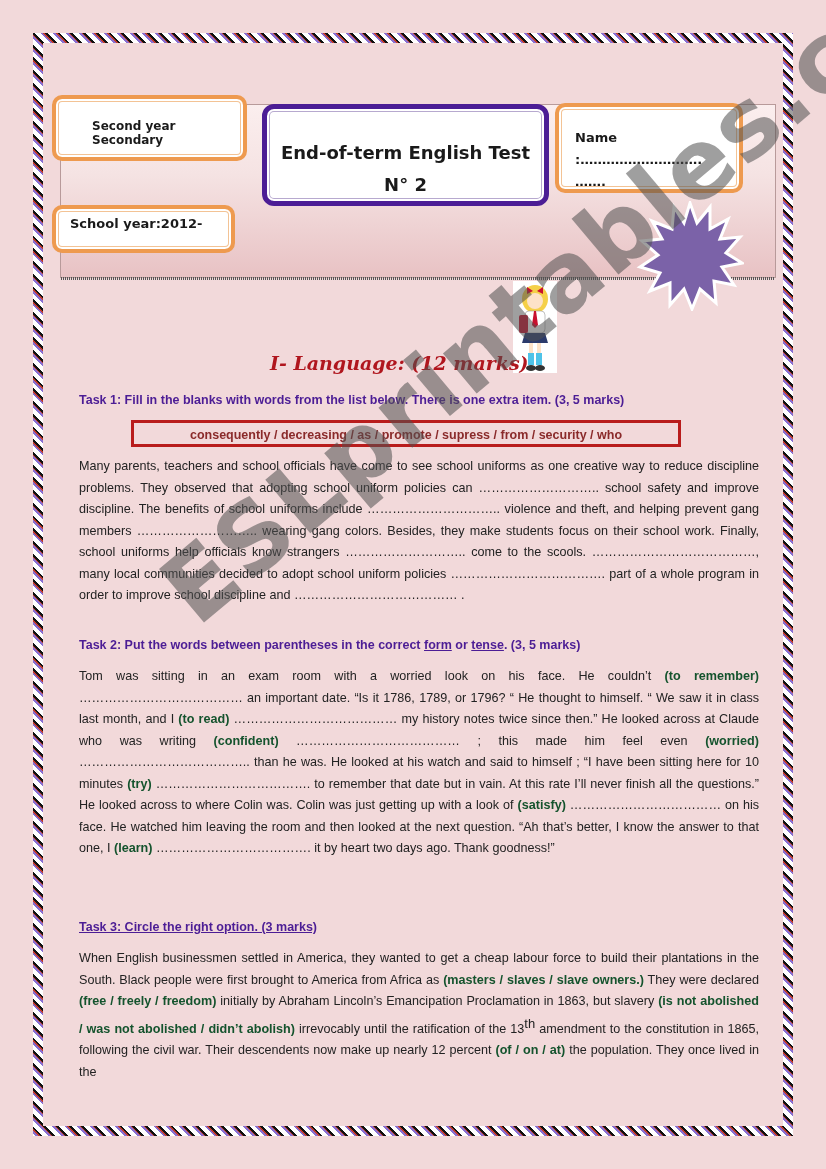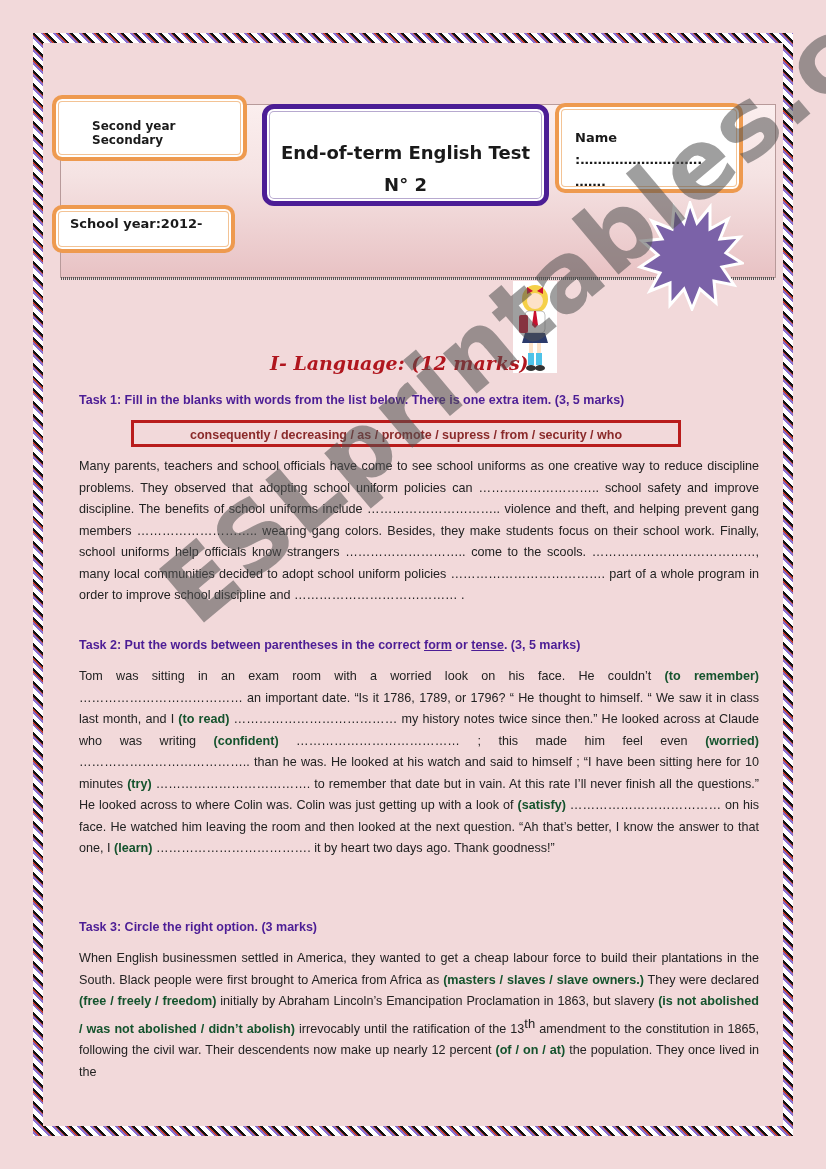--- a/index.html
+++ b/index.html
@@ -126,17 +126,17 @@
 </div>
 
 <div class="para" style="top:456px;"> Many parents, teachers and school officials have come to see school uniforms as one creative way to reduce discipline problems. They observed that adopting school uniform policies can ……………………….. school safety and improve discipline. The benefits of school uniforms include ………………………….. violence and theft, and helping prevent gang members ……………………….. wearing gang colors. Besides, they make students focus on their school work. Finally, school uniforms help officials know strangers ……………………….. come to the scools. …………………………………, many local communities decided to adopt school uniform policies ………………………………. part of a whole program in order to improve school discipline and ………………………………… .</div>
 
 <div class="task-heading" style="top:638px;">
   <span>Task 2: Put the words between parentheses in the correct </span><u class="it">form</u><span> or </span><u class="it">tense</u><span>. (3, 5 marks)</span>
 </div>
 
 <div class="para" id="task2-para" style="top:666px;"><span> Tom was sitting in an exam room  with a worried look on his face. He couldn’t </span><b>(to remember)</b><span> ………………………………… an important date. “Is it 1786, 1789, or 1796? “ He thought to himself. “ We saw it in class last month, and I </span><b>(to read)</b><span> ………………………………… my history notes twice since then.” He looked across at Claude who was writing </span><b>(confident)</b><span> ………………………………… ; this made him feel even </span><b>(worried)</b><span> ………………………………….. than he was. He looked at his watch and said to himself ; “I have been sitting here for 10 minutes </span><b>(try)</b><span> ………………………………. to remember that date but in vain. At this rate I’ll never finish all the questions.” He looked across to where Colin was. Colin was just getting up with a look of </span><b>(satisfy)</b><span> ……………………………… on his face. He watched him leaving the room and then looked at the next question. “Ah that’s better, I know the answer to that one, I </span><b>(learn)</b><span> ………………………………. it by heart two days ago. Thank goodness!”</span></div>
 
-<div class="task-heading" style="top:920px;">Task 3: Circle the right option. (3 marks)</div>
+<div class="task-heading" style="top:920px;text-decoration:underline;">Task 3: Circle the right option. (3 marks)</div>
 
 <div class="para" id="task3-para" style="top:948px;"><span>When English businessmen settled in America, they wanted to get a cheap labour force to build their plantations in the South. Black people were first brought to America from Africa as </span><b>(masters / slaves / slave owners.)</b><span> They were declared </span><b>(free / freely / freedom)</b><span> initially by Abraham Lincoln’s Emancipation Proclamation in 1863, but slavery </span><b>(is not abolished / was not abolished / didn’t abolish)</b><span> irrevocably until the ratification of the 13</span><sup>th</sup><span> amendment to the constitution in 1865, following the civil war. Their descendents now make up nearly 12 percent </span><b>(of / on / at)</b><span> the population. They once lived in the</span></div>
 
 <div class="watermark">ESLprintables.com</div>
 
 </body></html>

